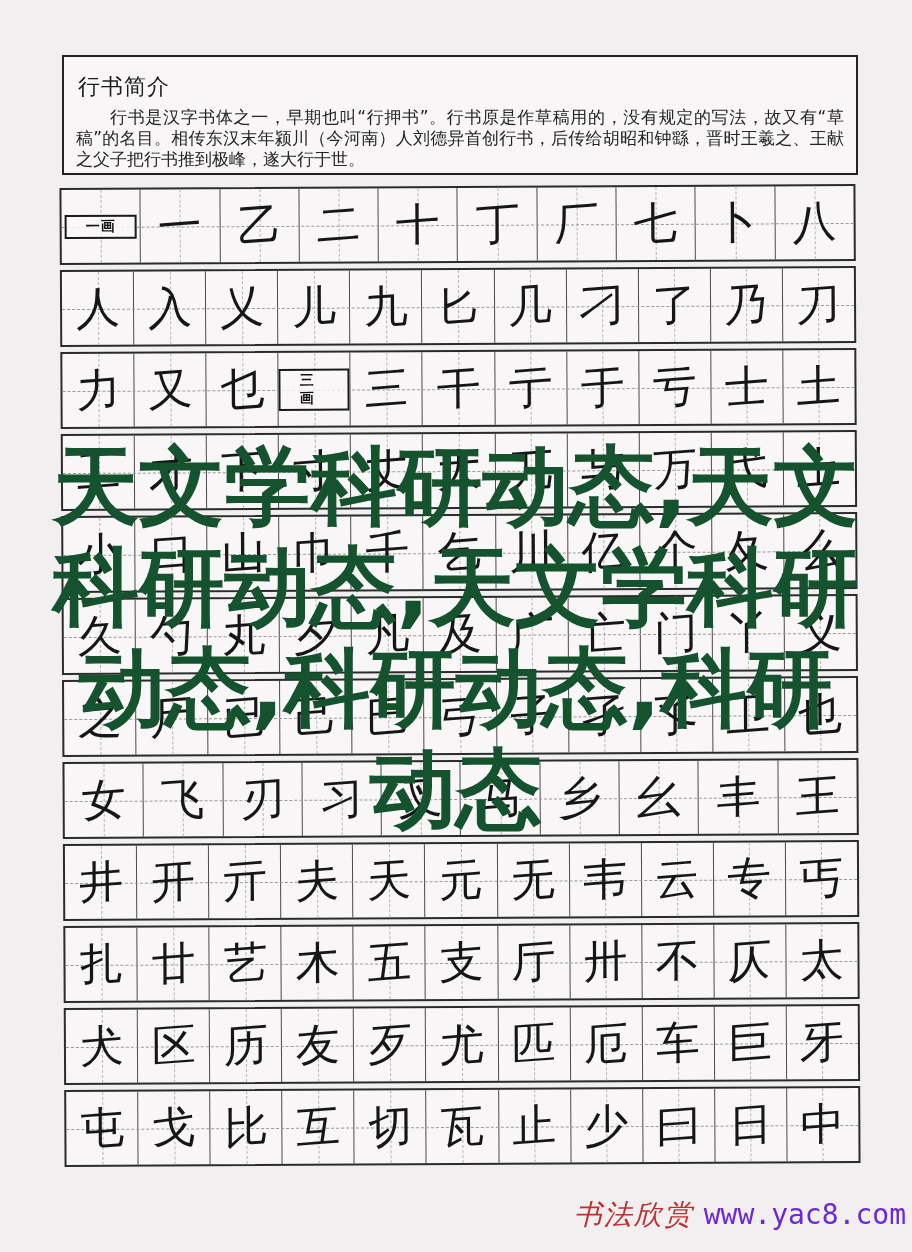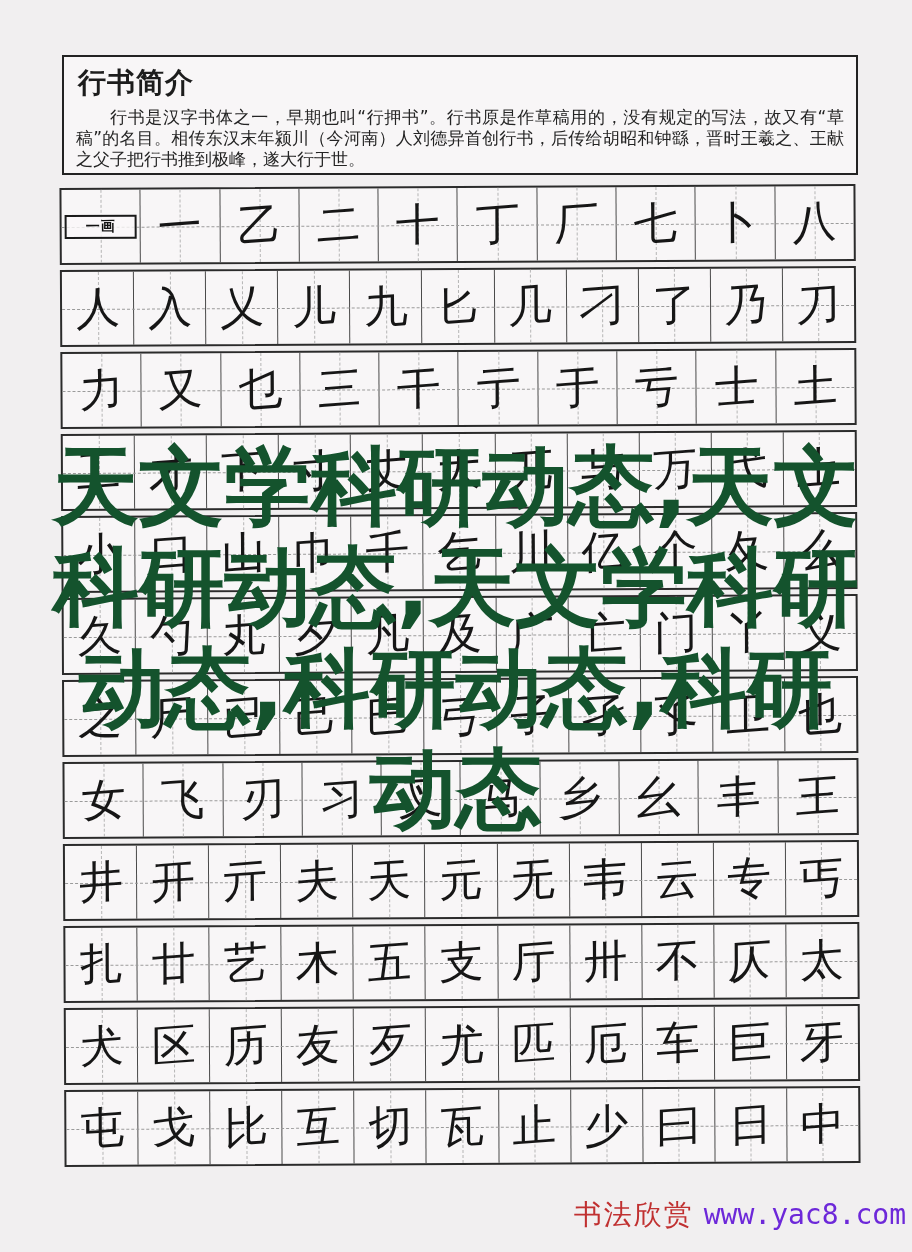--- a/index.html
+++ b/index.html
@@ -7,21 +7,21 @@
     width:912px;height:1252px;position:relative;overflow:hidden;
     background:#f1eff0;
     font-family:"DejaVu Sans", sans-serif;
     color:#1c1c1c;
   }
   .sheet{position:absolute;left:62px;top:55px;width:796px;}
   .header-box{
     border:2px solid #222;background:#f8f6f7;
     padding:6px 12px 10px 12px;box-sizing:border-box;height:120px;overflow:hidden;
   }
-  .intro-title{font-size:28px;font-weight:bold;margin:1px 0 5px 2px;letter-spacing:1px;}
+  .intro-title{font-size:22px;font-weight:normal;margin:9px 0 5px 2px;letter-spacing:1px;}
   .intro-para{
     font-size:17px;line-height:21px;text-indent:2em;text-align:justify;
     margin:0;color:#242424;
   }
   .grid{margin-top:11px;transform:rotate(-0.3deg);}
   .row{
     height:73px;border:2px solid #2b2b2b;background:#f8f6f7;
     margin-bottom:5px;display:flex;position:relative;
   }
   .row::after{
@@ -50,21 +50,21 @@
   .watermark{
     position:absolute;left:0;top:436px;width:912px;z-index:5;
     text-align:center;font-weight:700;font-size:86px;line-height:101px;
     white-space:pre-line;letter-spacing:0;pointer-events:none;
     font-family:"DejaVu Sans", sans-serif;
   }
   .footer{
     position:absolute;top:1196px;right:6px;z-index:2;
     display:flex;align-items:baseline;gap:10px;
   }
-  .site-name{font-size:28px;font-family:"Liberation Serif", serif;letter-spacing:2px;}
+  .site-name{font-size:28px;font-family:"Liberation Serif", serif;letter-spacing:2px;font-style:italic;}
   .site-url{font-size:28px;font-family:"DejaVu Sans Mono", monospace;}
 </style>
 </head>
 <body>
 
 <div class="sheet">
   <div class="header-box">
     <div class="intro-title">行书简介</div>
     <p class="intro-para">行书是汉字书体之一，早期也叫“行押书”。行书原是作草稿用的，没有规定的写法，故又有“草稿”的名目。相传东汉末年颍川（今河南）人刘德异首创行书，后传给胡昭和钟繇，晋时王羲之、王献之父子把行书推到极峰，遂大行于世。</p>
   </div>
@@ -138,20 +138,23 @@
       </div>
       <div class="row">
         <div class="cell">
           <span class="char">力</span>
         </div>
         <div class="cell">
           <span class="char">又</span>
         </div>
         <div class="cell">
           <span class="char">乜</span>
+        </div>
+        <div class="cell">
+          <span class="slabel">三画</span>
         </div>
         <div class="cell">
           <span class="char">三</span>
         </div>
         <div class="cell">
           <span class="char">干</span>
         </div>
         <div class="cell">
           <span class="char">亍</span>
         </div>

